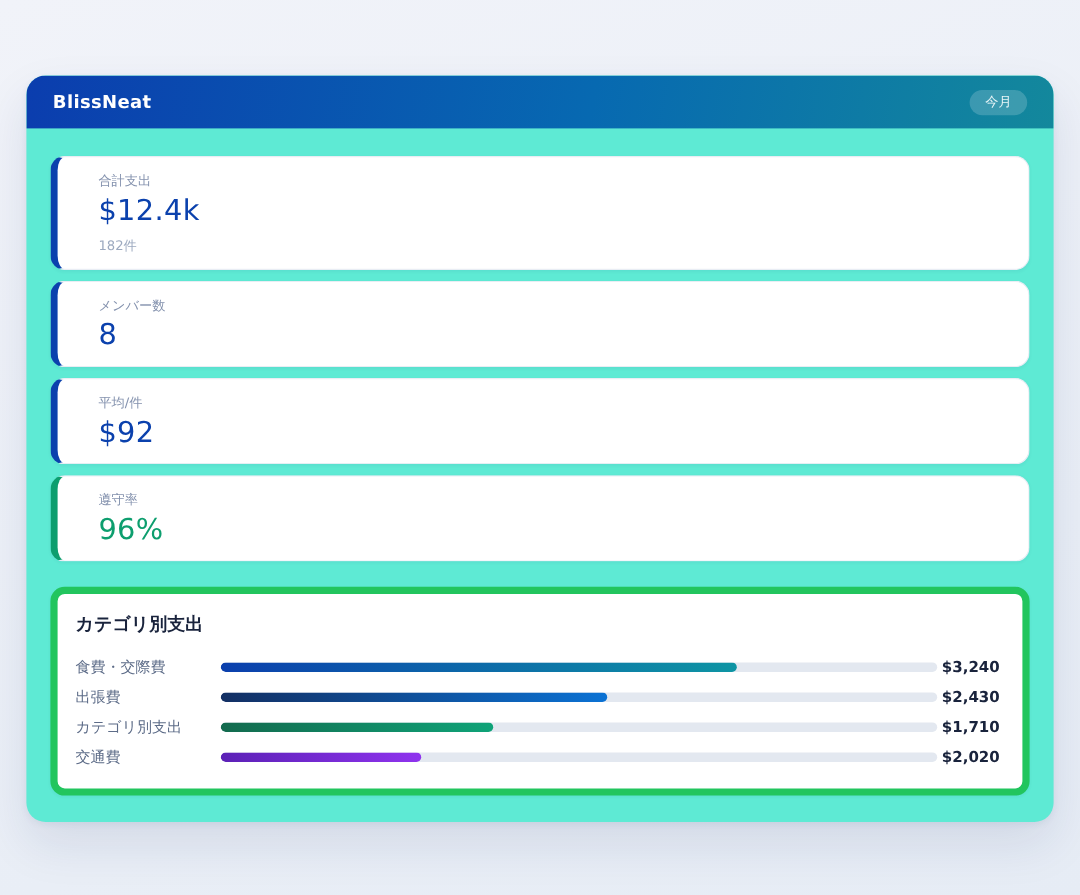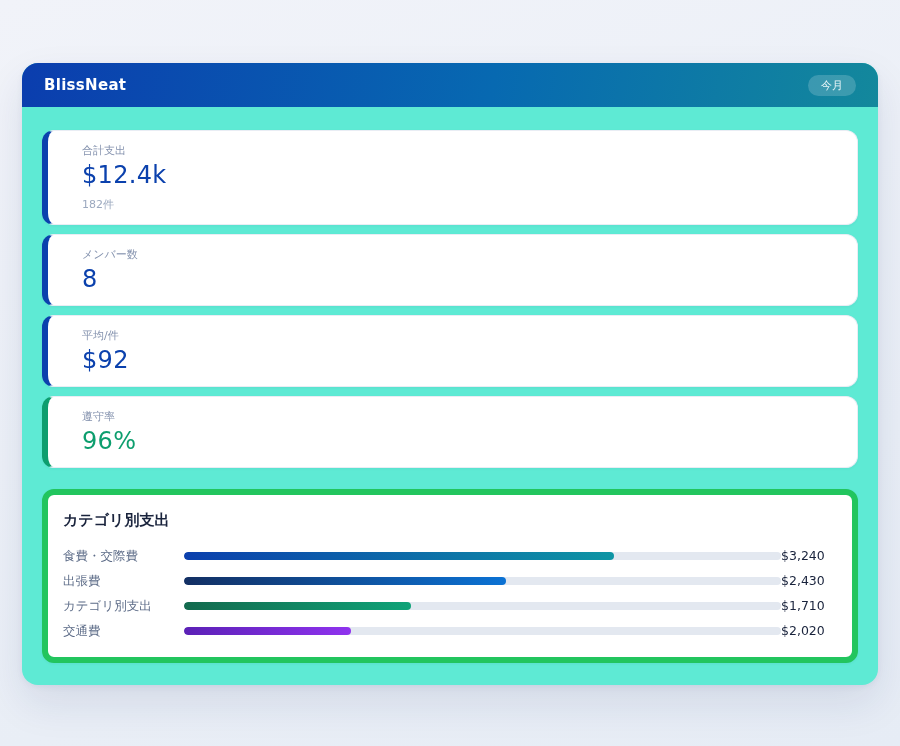--- a/index.html
+++ b/index.html
@@ -55,21 +55,21 @@
   .category-title { font-size:15px; font-weight:bold; color:#19233c; line-height:19px; margin-bottom:13px; }
   .cat-row {
     display:grid;
     grid-template-columns:121px 1fr 56px;
     align-items:center;
     height:25px;
   }
   .cat-label { font-size:12.5px; color:#5d6c88; line-height:15px; }
   .bar-track { height:8px; background:#e3e8f0; border-radius:4px; overflow:hidden; }
   .bar-fill { height:100%; border-radius:4px; }
-  .cat-value { font-size:12.5px; font-weight:normal; color:#19233c; text-align:left; }
+  .cat-value { font-size:12.5px; font-weight:bold; color:#19233c; text-align:center; }
 </style>
 </head>
 <body>
 
 <div class="panel">
   <div class="appbar">
     <div class="app-title">BlissNeat</div>
     <button class="period-badge">今月</button>
   </div>
   <div class="content">

